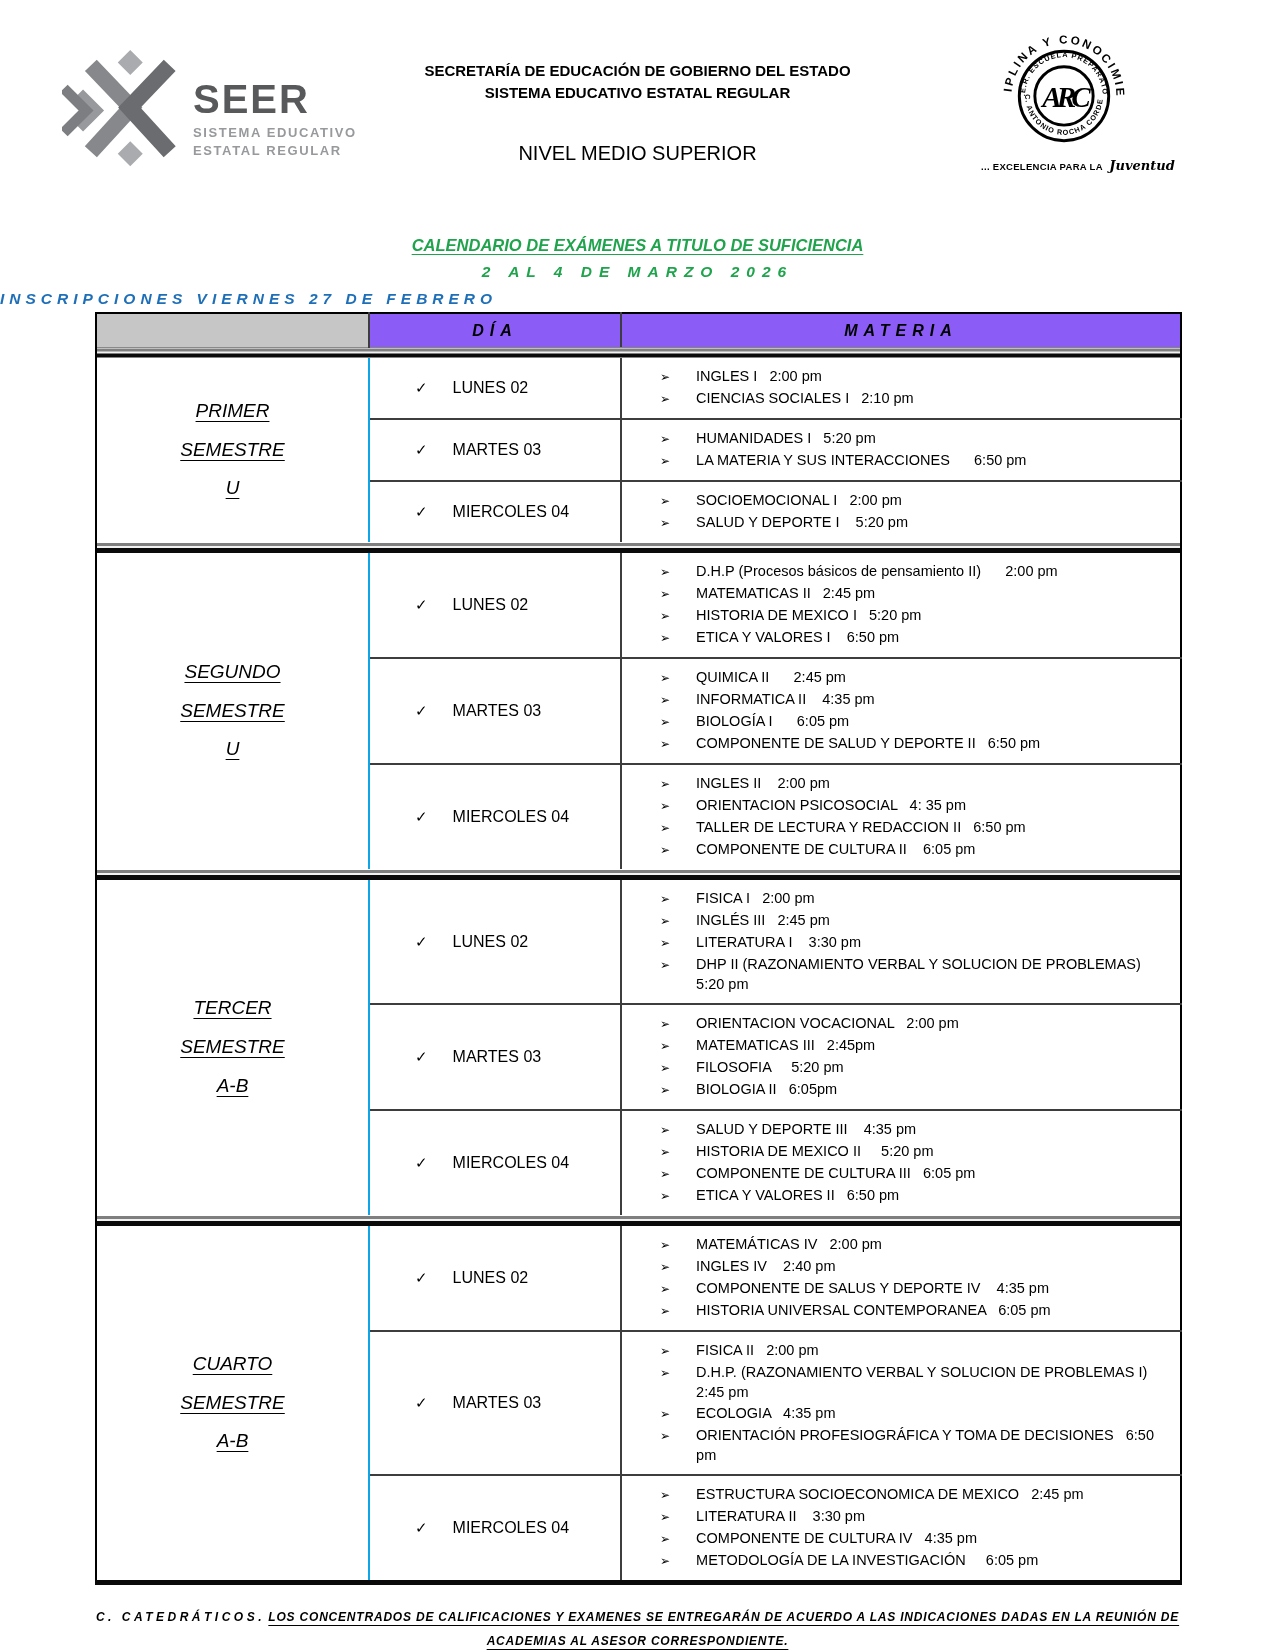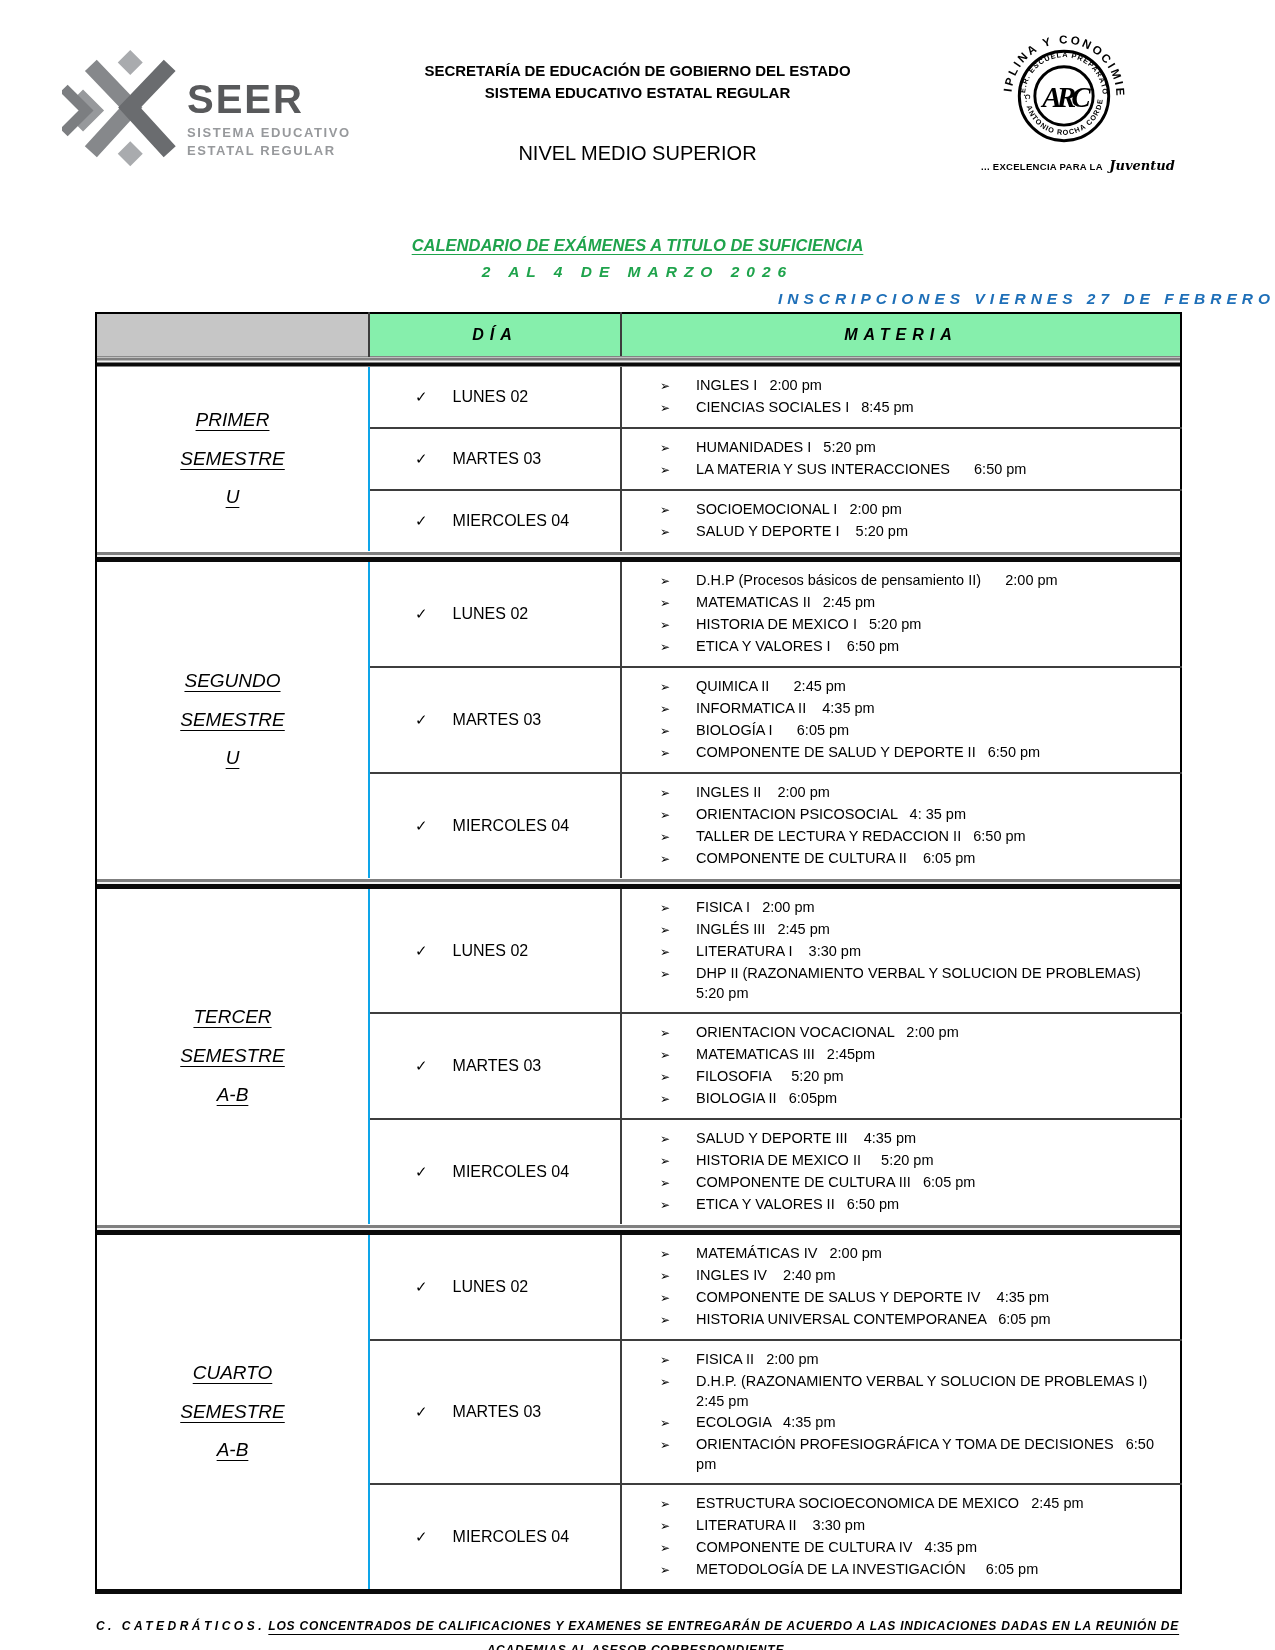--- a/index.html
+++ b/index.html
@@ -7,49 +7,49 @@
   body {
     width:1275px; height:1650px; background:#ffffff; position:relative;
     font-family:"Liberation Sans", sans-serif; color:#000;
   }
   .page { width:1275px; height:1650px; position:relative; overflow:hidden; }
 
   
   .header-zone { position:relative; height:312px; }
   .seer-logo { position:absolute; left:62px; top:48px; display:flex; align-items:center; }
   .seer-mark { width:125px; height:125px; }
-  .seer-text { margin-top:18px; }
+  .seer-text { margin-left:6px; margin-top:18px; }
   .seer-name { font-size:40px; font-weight:bold; color:#58595b; letter-spacing:2px; line-height:1; }
   .seer-sub  { font-size:13px; font-weight:bold; color:#97999c; letter-spacing:1.6px; line-height:1.35; margin-top:5px; }
 
   .org-block { position:absolute; top:60px; left:0; width:100%; text-align:center; }
   .org-line  { font-size:15px; font-weight:bold; line-height:1.45; }
 
   .seal { position:absolute; right:128px; top:26px; width:166px; text-align:center; }
   .seal svg { display:block; }
   .seal-caption { margin-top:-8px; white-space:nowrap; }
   .seal-caption .cap-small { font-size:9.5px; font-weight:bold; letter-spacing:0.3px; }
   .seal-caption .cap-script { font-family:"DejaVu Serif", serif; font-style:italic; font-weight:bold; font-size:13px; margin-left:2px; }
 
   .level-line { position:absolute; top:142px; left:0; width:100%; text-align:center; font-size:20px; }
   .school-line { position:absolute; top:164px; left:0; width:100%; text-align:center; font-size:21.5px; font-weight:bold; }
 
   .title-green { position:absolute; top:236px; left:0; width:100%; text-align:center;
     font-size:16.5px; font-weight:bold; font-style:italic; text-decoration:underline; text-underline-offset:3px; }
   .title-dates { position:absolute; top:263px; left:0; width:100%; text-align:center;
     font-size:15.5px; font-weight:bold; font-style:italic; letter-spacing:7px; }
-  .title-inscr { position:absolute; top:290px; left:0; width:100%; text-align:right;
+  .title-inscr { position:absolute; top:290px; left:0; width:100%; text-align:left;
     font-size:15.5px; font-weight:bold; font-style:italic; letter-spacing:5px; }
 
   
   table.cal { width:1085px; margin-left:95px; border-collapse:collapse; table-layout:fixed;
     border:2px solid #000; border-bottom:5px solid #0a0a0a; }
   th, td { padding:0; vertical-align:middle; }
   th.corner { background:#c6c6c6; border-right:2px solid #3d3d3d; border-bottom:1px solid #8a8a8a; }
-  th.colhead { height:43px; font-size:16px; font-weight:bold; font-style:italic; letter-spacing:6px; text-align:center; background:#86efac; }
+  th.colhead { height:34px; font-size:16px; font-weight:bold; font-style:italic; letter-spacing:6px; text-align:center; background:#8b5cf6; }
   th.colhead.day { border-right:2px solid #3d3d3d; }
   tr.band td { height:11px; padding:0; border:0;
     background:linear-gradient(to bottom, #ffffff 0 6%, #7f7f7f 6% 40%, #f2f2f2 40% 56%, #0a0a0a 56% 100%); }
   td.sem-cell { border-right:2px solid #0ea5e9; text-align:center; }
   .sem-line { font-style:italic; font-size:19px; line-height:2.05; }
   .sem-line span { text-decoration:underline; text-underline-offset:4px; }
   td.day-cell { border-right:2px solid #3d3d3d; }
   td.row-sep { border-top:2px solid #3d3d3d; }
   .day-inner { display:flex; align-items:center; padding-left:45px; gap:25px; font-size:16px; }
   .day-check { font-size:15px; }
@@ -155,21 +155,21 @@
               <span>LUNES 02</span>
             </div>
           </td>
           <td class="mat-cell">
             <div class="mat-item">
               <span class="mat-bullet">➢</span>
               <span class="mat-text">INGLES I   2:00 pm</span>
             </div>
             <div class="mat-item">
               <span class="mat-bullet">➢</span>
-              <span class="mat-text">CIENCIAS SOCIALES I   8:45 pm</span>
+              <span class="mat-text">CIENCIAS SOCIALES I   2:10 pm</span>
             </div>
           </td>
         </tr>
         <tr>
           <td class="day-cell row-sep">
             <div class="day-inner">
               <span class="day-check">✓</span>
               <span>MARTES 03</span>
             </div>
           </td>

